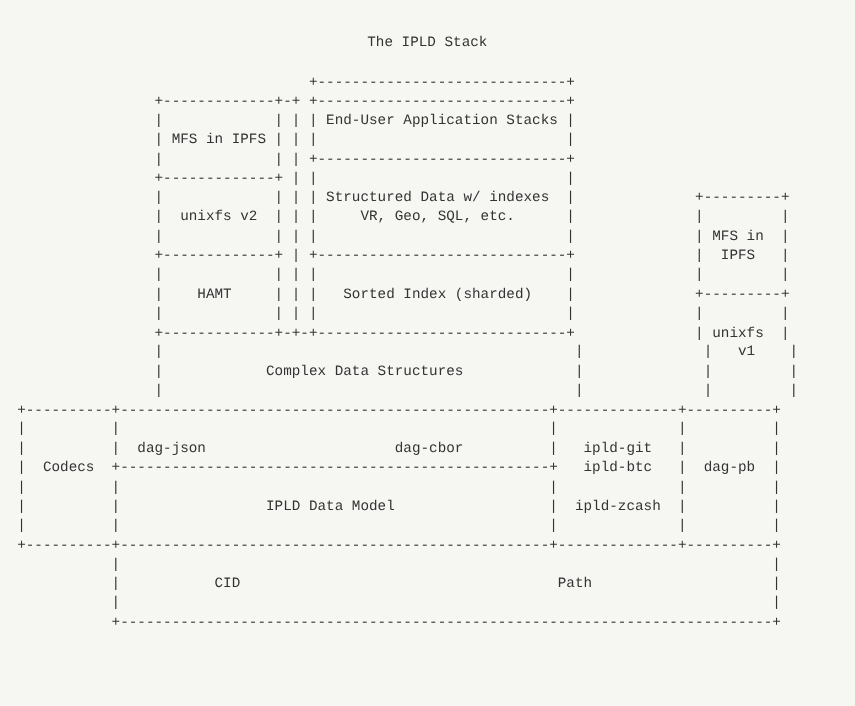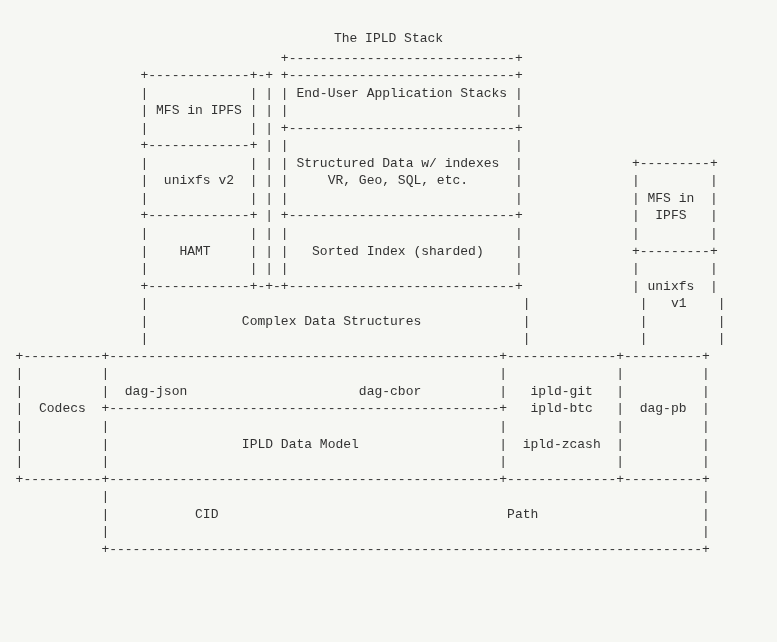--- a/index.html
+++ b/index.html
@@ -14,21 +14,21 @@
   .wrap {
     width: 777px;
     height: 642px;
     box-sizing: border-box;
     position: relative;
     padding-top: 30px;
   }
   .title {
     text-align: center;
     font-size: 13px;
-    margin-bottom: 2px;
+    margin-bottom: 18px;
   }
   pre.diagram {
     margin: 0;
     padding: 0;
     white-space: pre;
     font-family: "Courier New", Courier, monospace;
   }
 </style>
 </head>
 <body>

